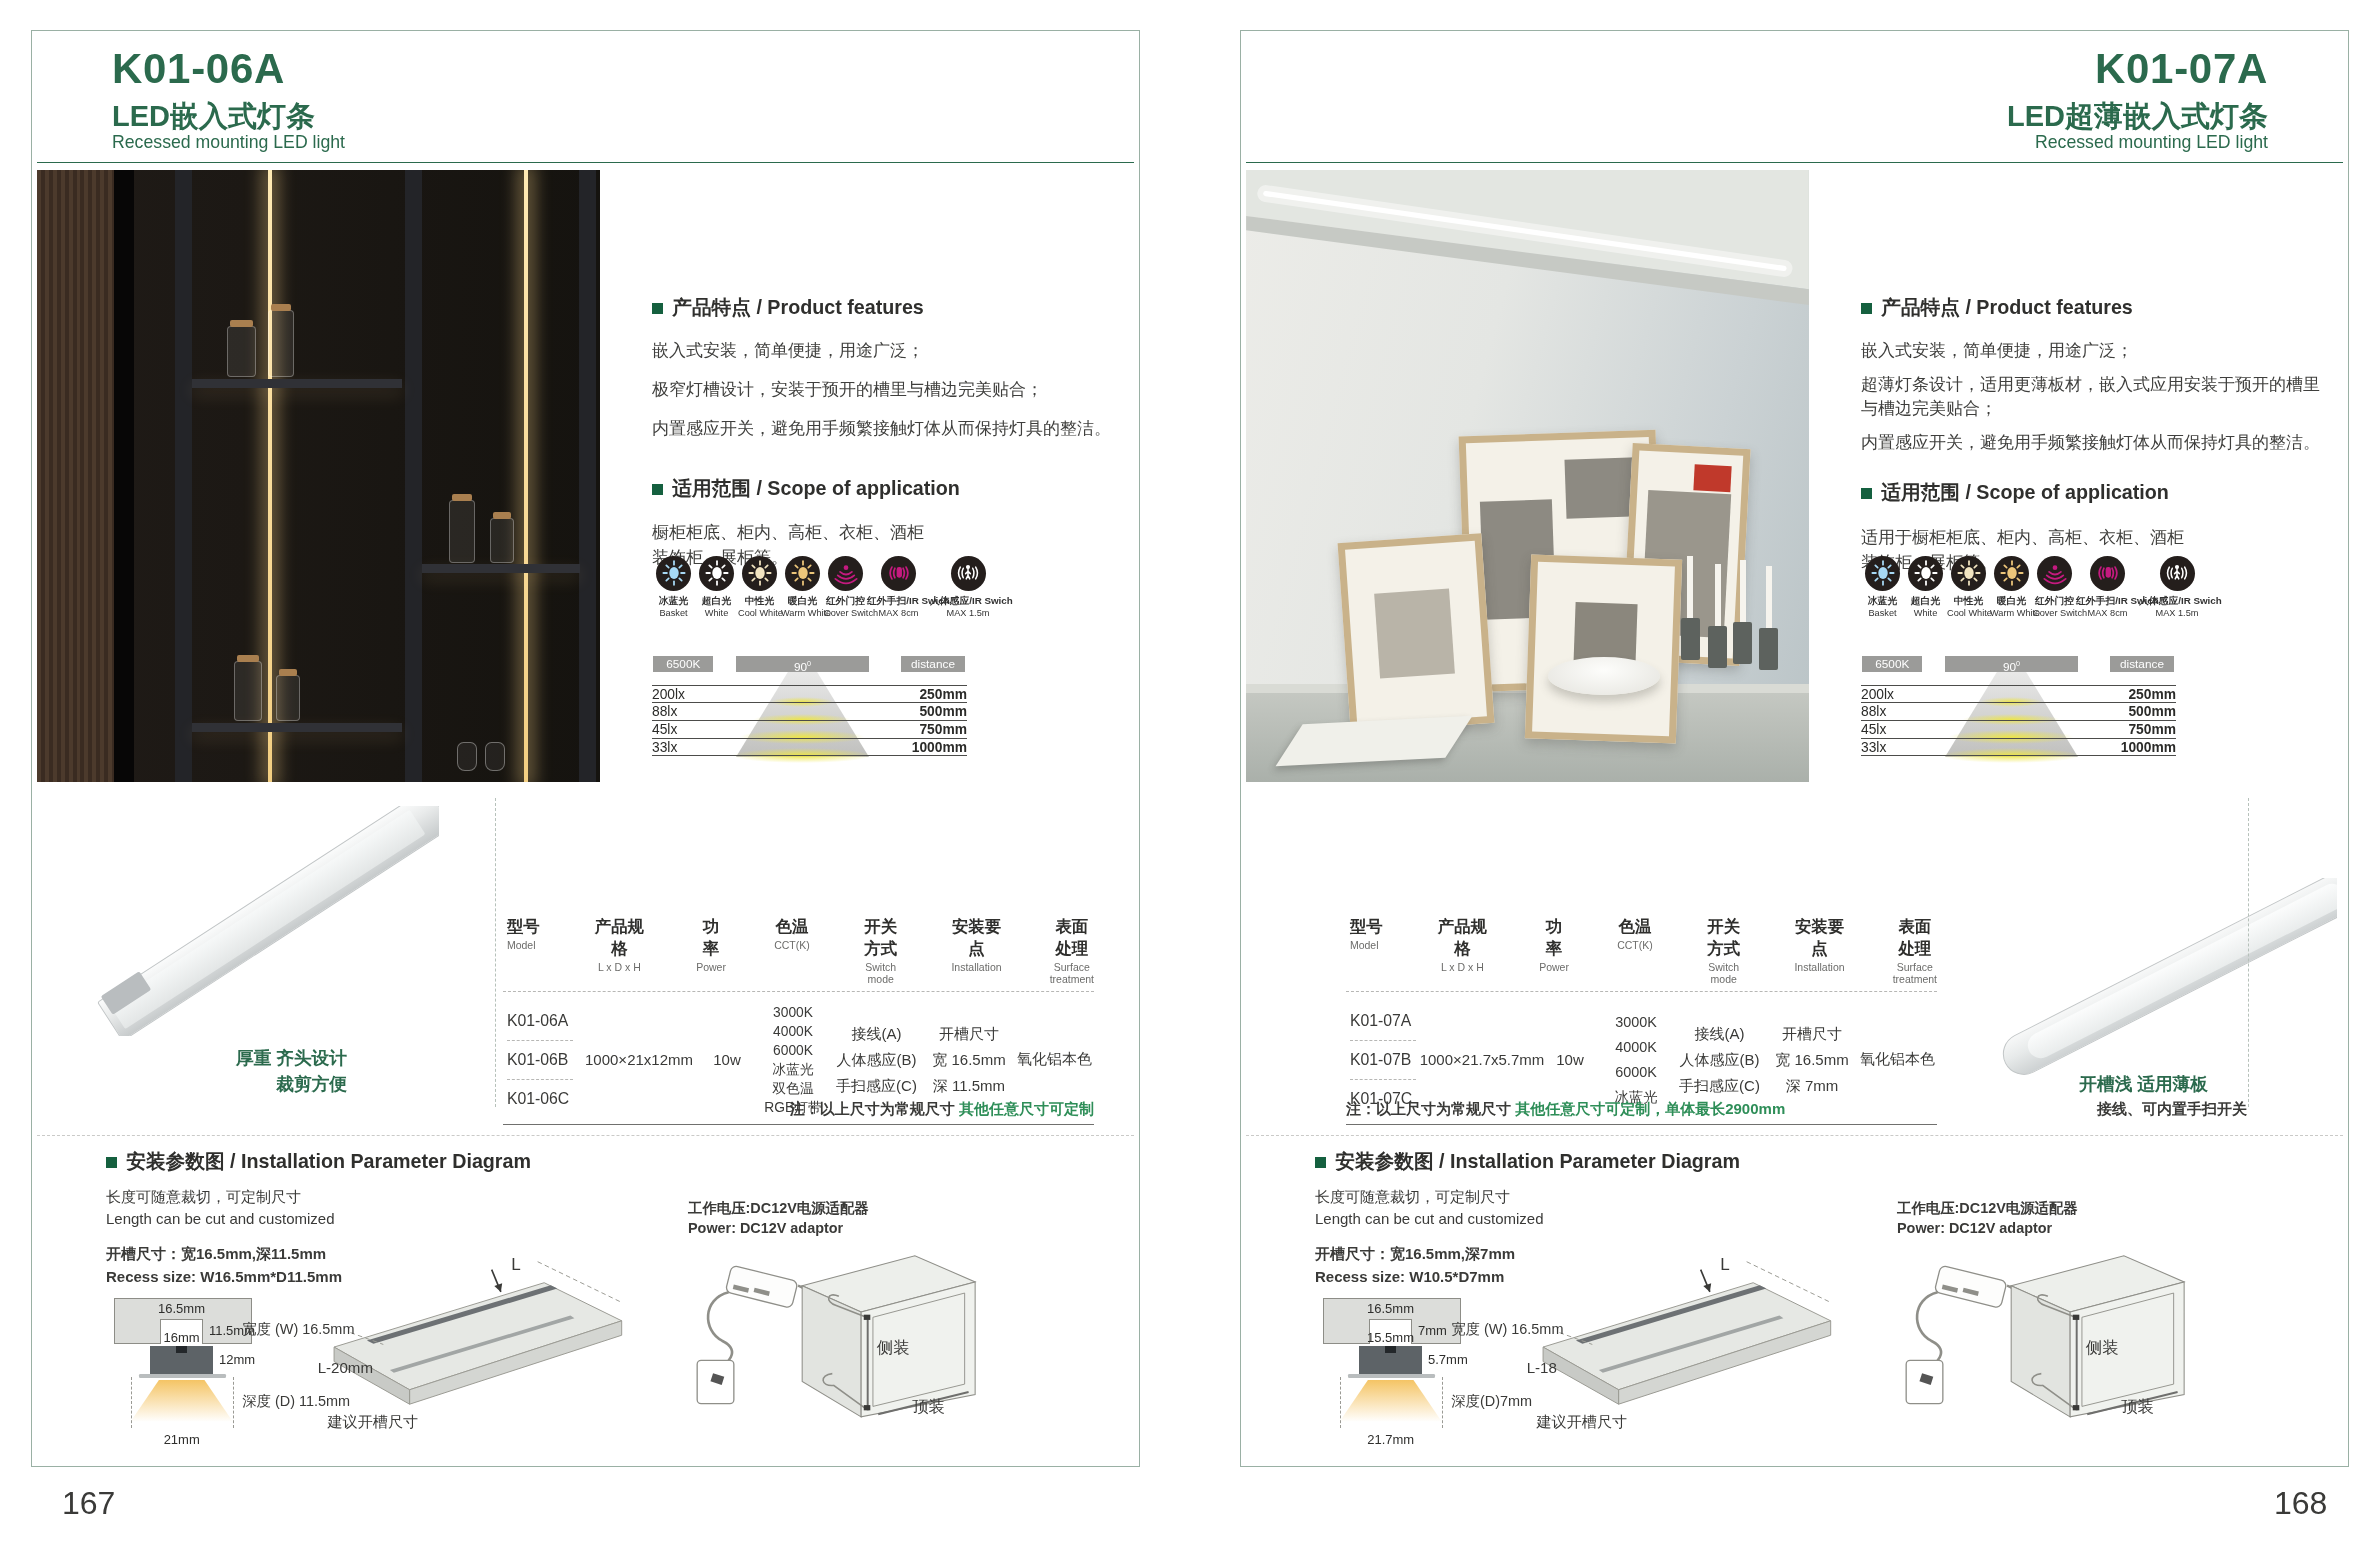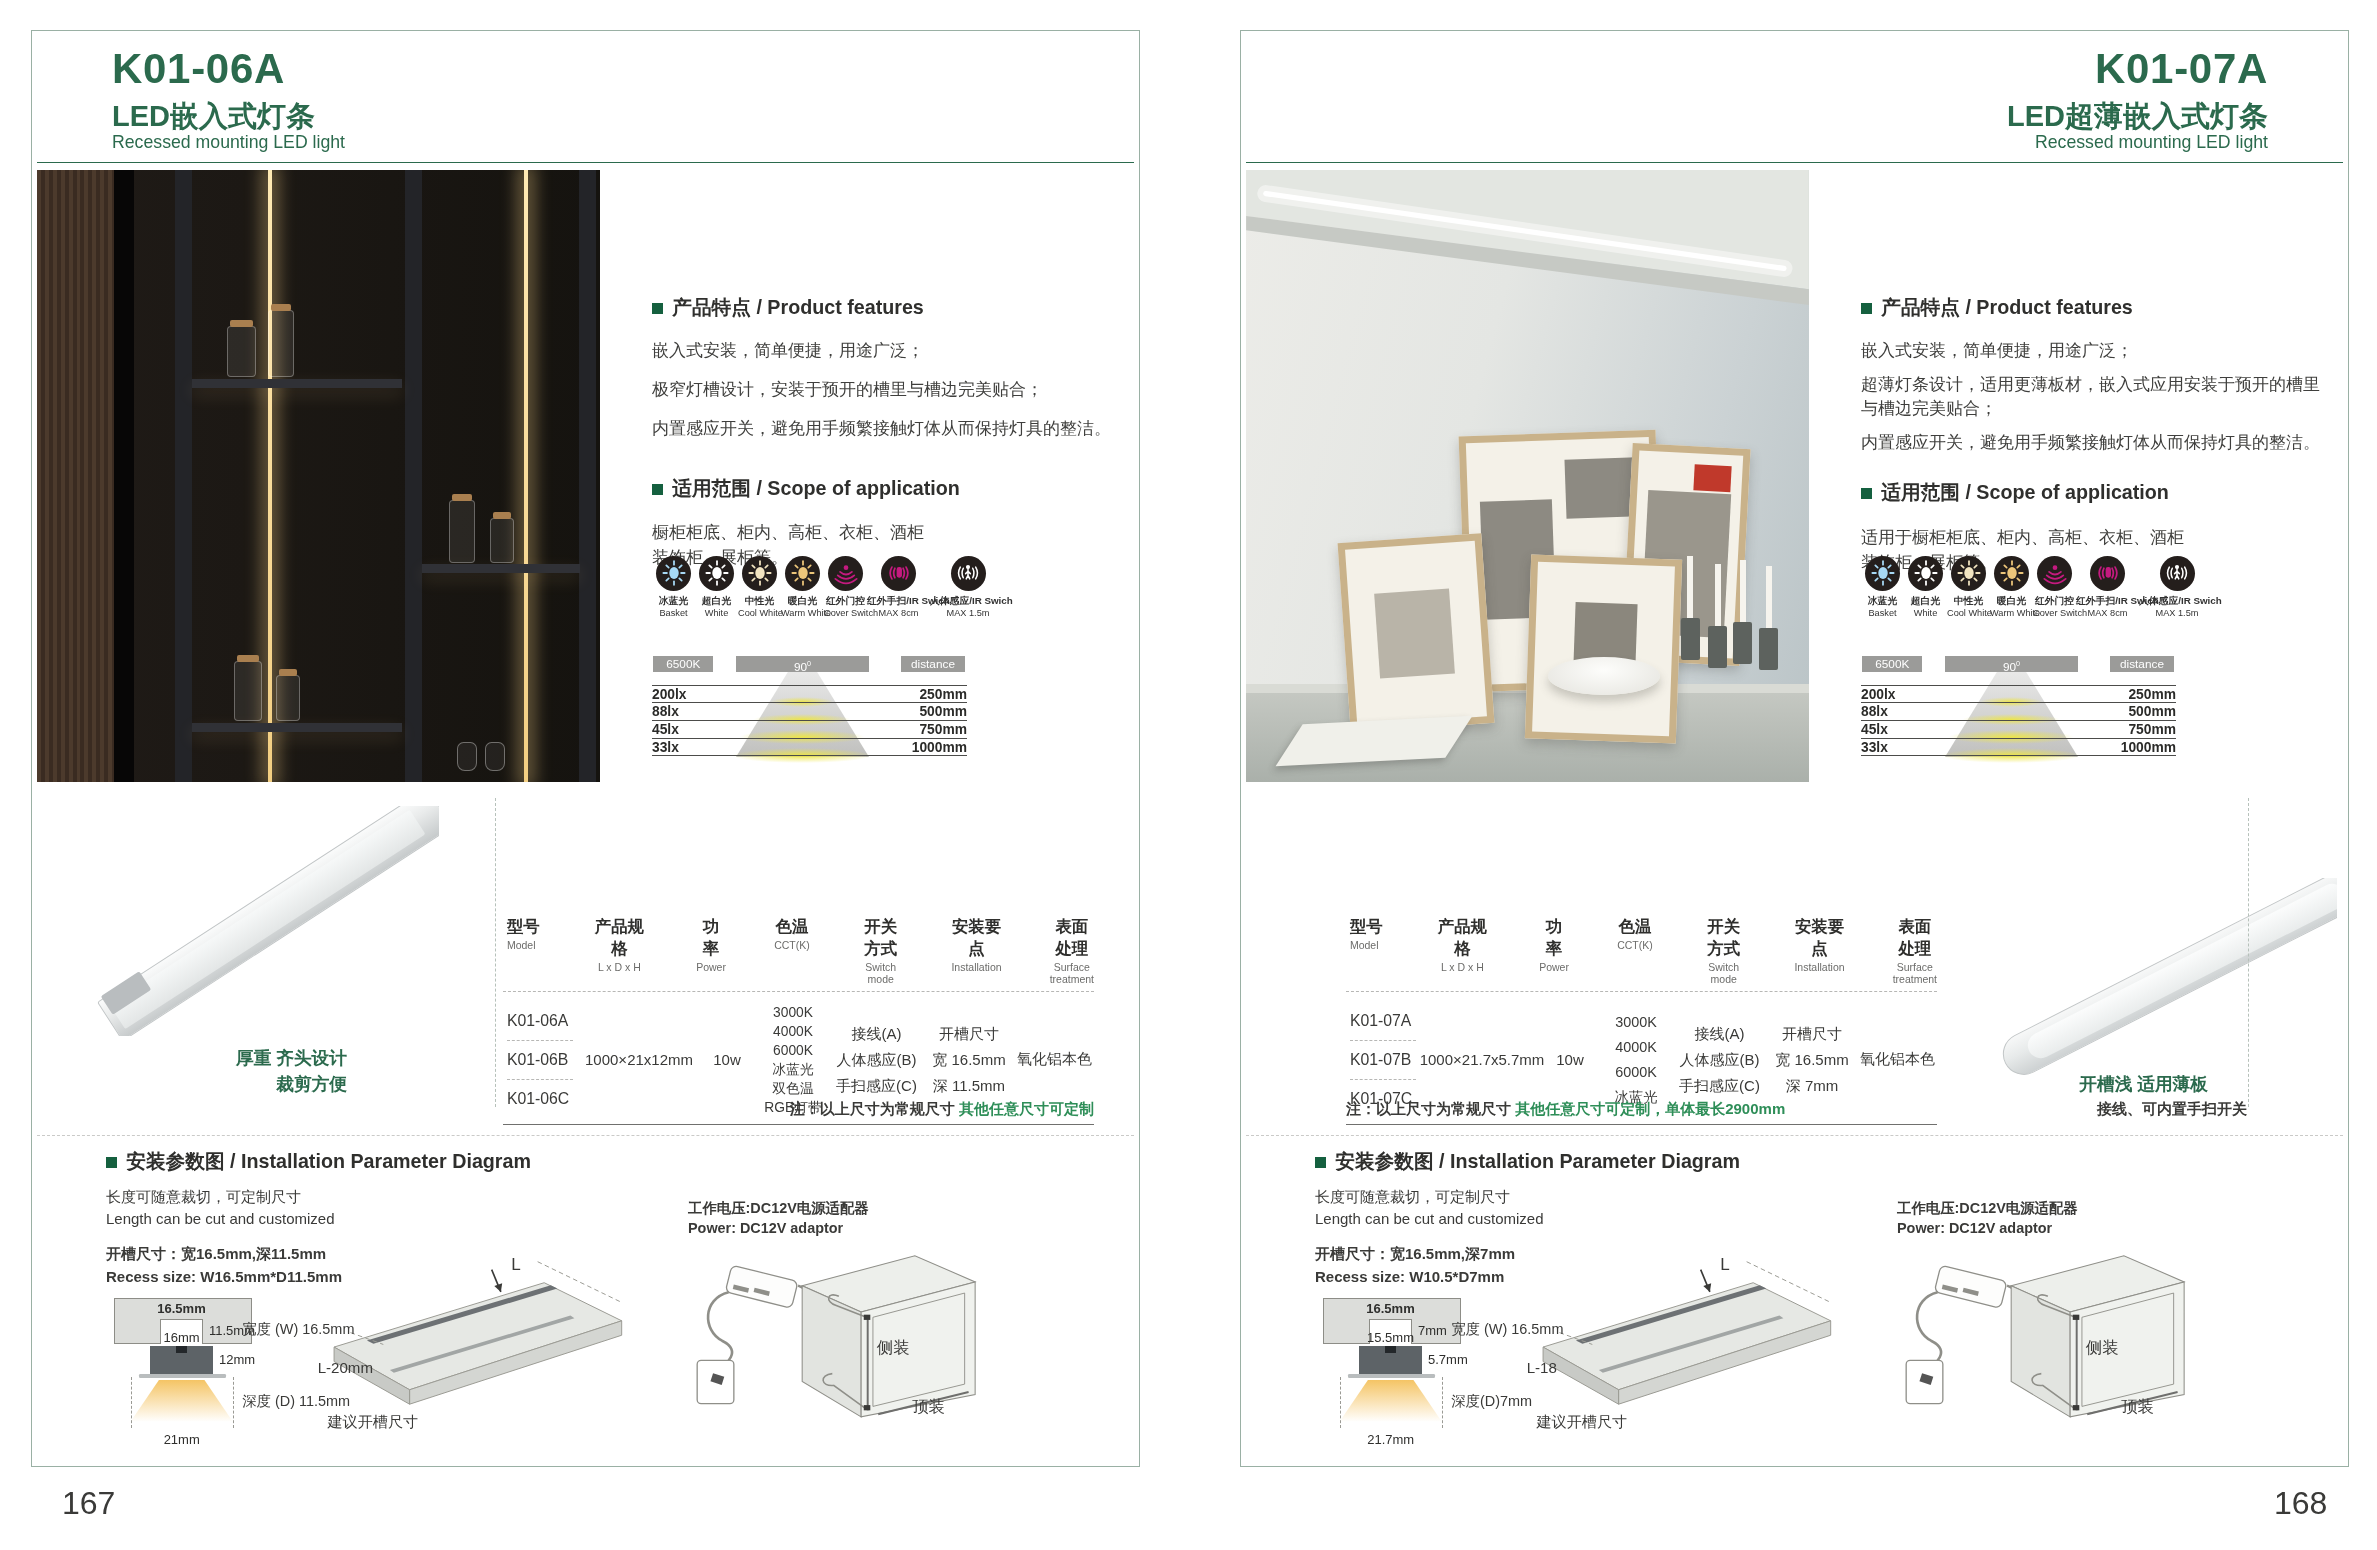--- a/index.html
+++ b/index.html
@@ -71,21 +71,21 @@
   .b-beam sup{font-size:7.2px;}
   .b-dist{left:249px;width:64px;}
   .cone{position:absolute;left:84px;top:16.4px;width:133px;height:85px;background:linear-gradient(180deg,rgba(190,190,188,.35),rgba(165,165,162,.7));clip-path:polygon(39% 0,61% 0,100% 100%,0 100%);}
   .pool{position:absolute;left:150px;transform:translateX(-50%);background:radial-gradient(closest-side,rgba(238,230,70,.95),rgba(238,230,70,0));}
   .p1{width:63px;height:10.5px;top:41px;}
   .p2{width:97px;height:11.8px;top:58px;}
   .p3{width:125px;height:14.4px;top:74px;}
   .p4{width:139px;height:15.8px;top:92px;}
   .drows{position:absolute;left:0;top:29px;width:315px;border-top:1.3px solid #4c4c4a;}
   .drow{height:17.7px;border-bottom:1.3px solid #4c4c4a;position:relative;}
-  .lux{position:absolute;left:0;font-size:13.8px;font-weight:bold;line-height:17.7px;color:#2b2b29;}
+  .lux{position:absolute;left:0;font-size:13.8px;font-weight:normal;line-height:17.7px;color:#2b2b29;}
   .dist{position:absolute;right:0;font-size:13.8px;font-weight:bold;line-height:17.7px;color:#2b2b29;margin-left:12px;}
 
   
   .render{position:absolute;overflow:hidden;}
   .render-a{left:53px;top:775px;width:354px;height:230px;}
   .bar-a{position:absolute;left:-6.6px;top:85px;width:394px;height:47px;transform:rotate(-33deg);background:linear-gradient(180deg,#fafbfb 0%,#e9ebeb 40%,#c6cacb 100%);border:0.7px solid #c2c6c7;border-radius:2.6px;}
   .bar-a-strip{position:absolute;left:7.9px;right:26px;top:7.9px;bottom:7.9px;background:linear-gradient(180deg,#f6f8f8,#e3e6e6);border-radius:2px;}
   .bar-a-cap{position:absolute;left:18.4px;top:176px;width:46px;height:22px;transform:rotate(-33deg);background:#b9bdbf;border-radius:2px;}
   .render-b{left:755px;top:847px;width:341px;height:197px;}
   .bar-b{position:absolute;left:-13px;top:72px;width:407px;height:42px;transform:rotate(-27deg);background:linear-gradient(180deg,#f7f8f8 0%,#e7eaea 45%,#cdd1d2 100%);border:0.7px solid #c2c6c7;border-radius:21px 3.9px 3.9px 21px;}
@@ -133,21 +133,21 @@
   .recess-cn{left:74px;top:1214px;font-weight:600;}
   .recess-en{left:74px;top:1237px;font-weight:600;}
   .power-cn{left:656px;top:1168px;font-size:14.4px;font-weight:600;}
   .power-en{left:656px;top:1189px;font-size:14.4px;font-weight:600;}
 
   
   .xsec{position:absolute;left:79px;top:1241px;width:164px;height:197px;}
   .x-lab{position:absolute;font-size:13px;color:#2f2f2d;}
   .x-plate{position:absolute;left:3.3px;top:26px;width:138px;height:46px;background:#dcddda;border:0.7px solid #8d8d87;}
   .x-notch{position:absolute;left:49px;top:47px;width:43px;height:25.6px;background:#fff;border:0.7px solid #8d8d87;border-bottom:none;}
-  .x-top{left:39px;top:29px;width:63px;text-align:center;font-weight:bold;}
+  .x-top{left:39px;top:29px;width:63px;text-align:center;}
   .x-depth{left:98px;top:51px;}
   .x-notchlab{left:39px;top:58px;width:63px;text-align:center;}
   .x-prof{position:absolute;left:39px;top:74px;width:63px;height:29px;background:#5d6367;}
   .x-prof-n{width:10.5px;height:7.2px;background:#23272a;margin:0 auto;}
   .x-body{left:108px;top:80px;}
   .x-flange{position:absolute;left:27.6px;top:102px;width:87px;height:4.6px;background:#b9bdbe;border-radius:1.3px;}
   .x-light{position:absolute;left:19.7px;top:108px;width:102px;height:42px;background:linear-gradient(180deg,rgba(244,193,92,.95),rgba(255,240,200,0));clip-path:polygon(28% 0,72% 0,100% 100%,0 100%);}
   .x-guide{position:absolute;top:105px;height:51px;border-left:0.7px dashed #9a9a94;}
   .xg-l{left:19.7px;} .xg-r{left:122px;}
   .x-bottom{left:19.7px;top:160px;width:102px;text-align:center;}

